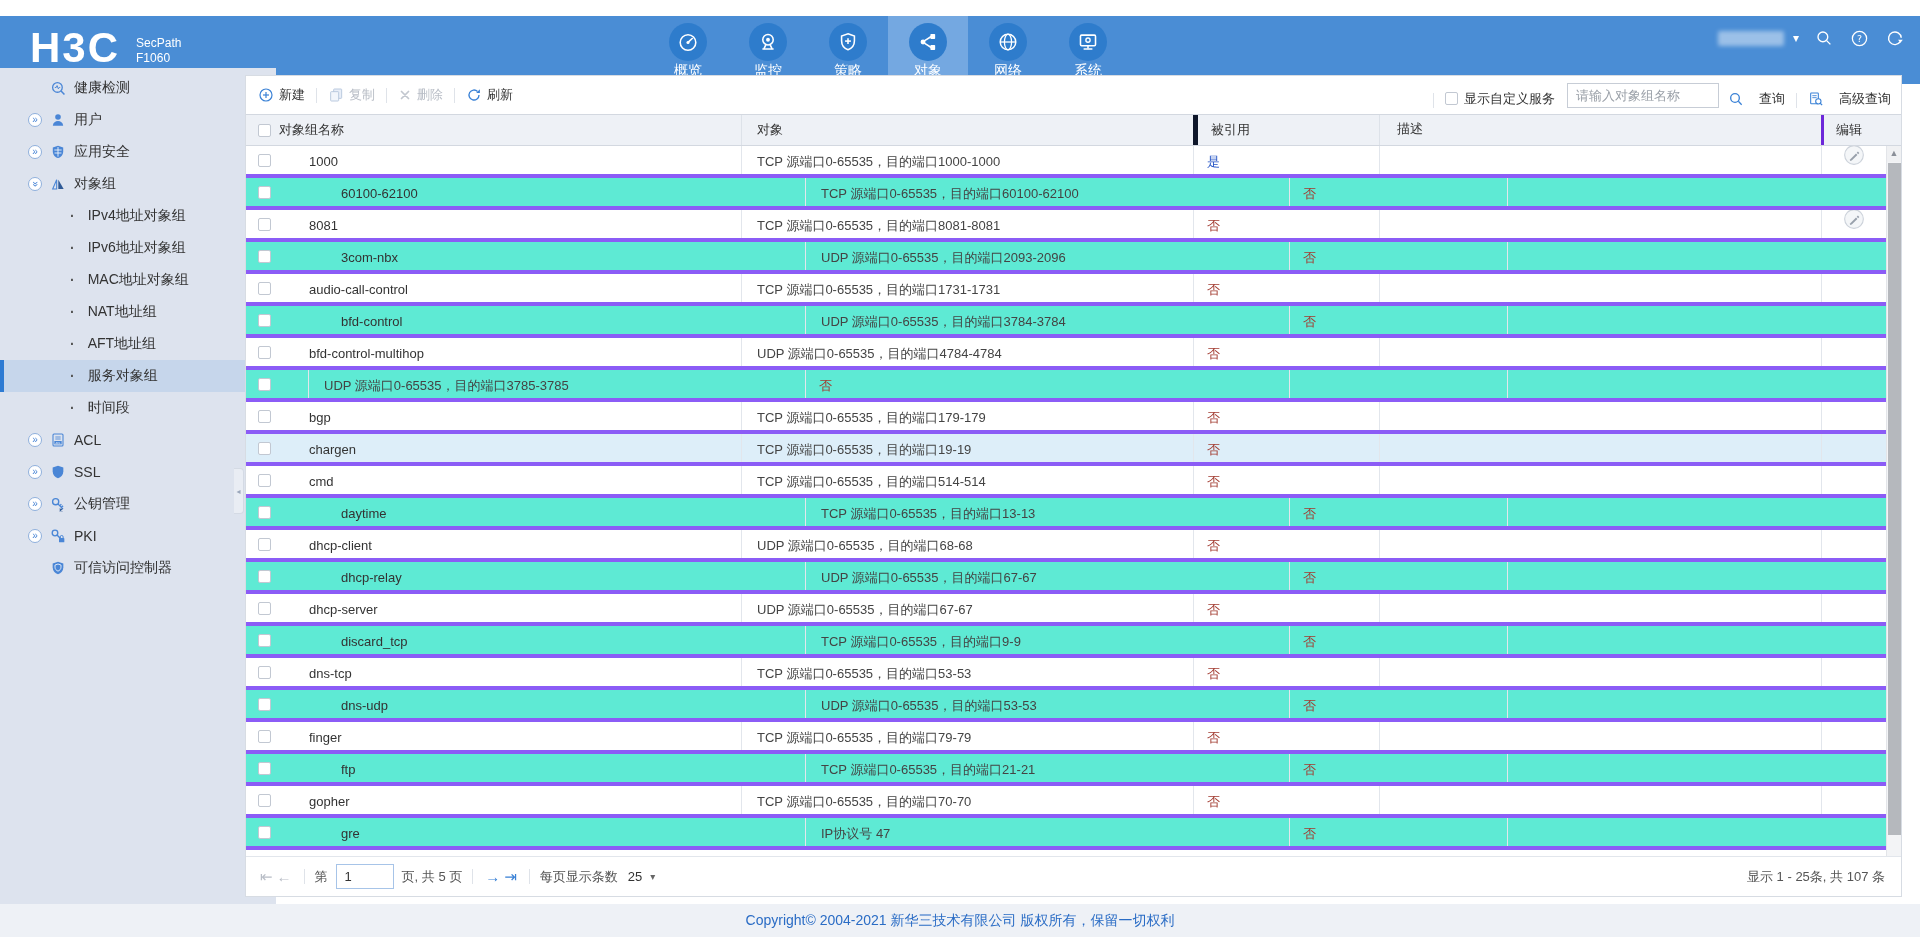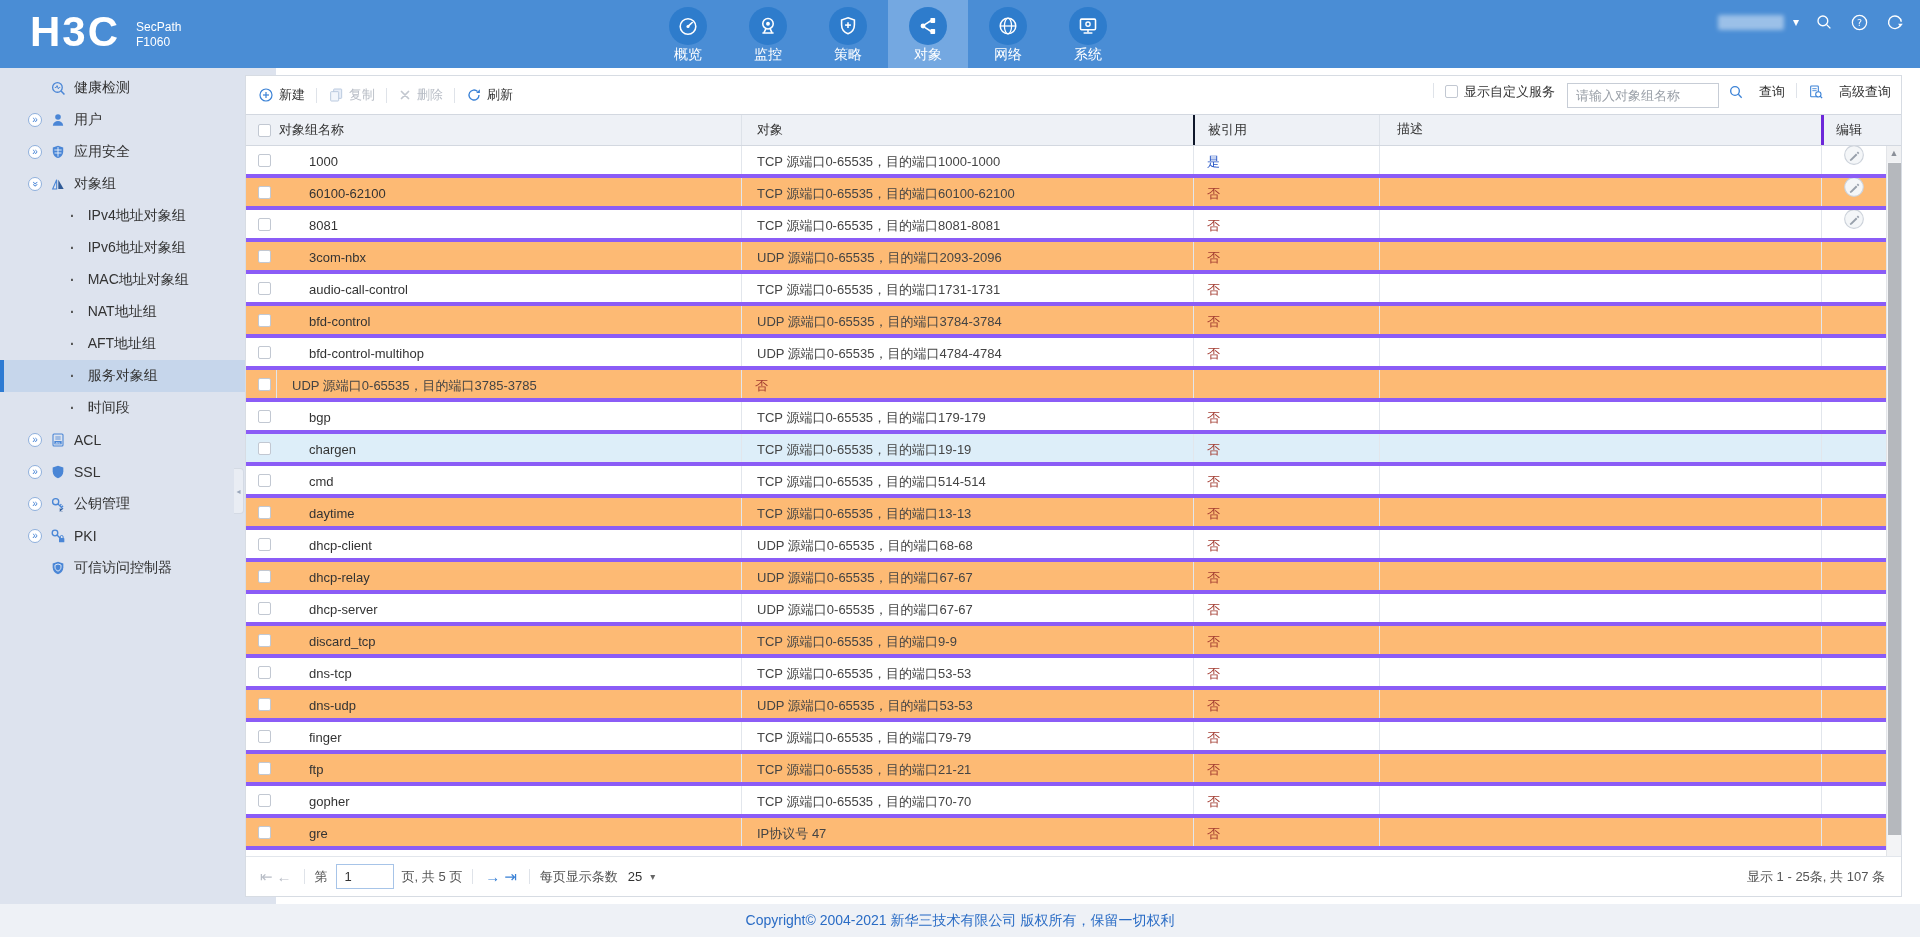--- a/index.html
+++ b/index.html
@@ -1,21 +1,21 @@
 <!DOCTYPE html>
 <html><head>
 <meta charset="utf-8">
 <style>
   * { margin:0; padding:0; box-sizing:border-box; }
   html,body { width:1920px; height:937px; overflow:hidden; }
   body { font-family:"Liberation Sans","DejaVu Sans",sans-serif; background:#fff; color:#333; }
   .page { position:relative; width:1920px; height:937px; background:#fff; }
 
   
-  .hdr { position:absolute; left:0; top:0; width:1920px; height:68px; background:#4a8dd5; }
+  .hdr { position:absolute; left:0; top:16px; width:1920px; height:68px; background:#4a8dd5; }
   .brand { position:absolute; left:30px; top:8px; display:flex; align-items:center; gap:16px; color:#fff; }
   .logo { font-size:42px; font-weight:800; letter-spacing:2px; line-height:48px; }
   .prod { font-size:12px; line-height:15px; padding-top:6px; }
   .tabs { position:absolute; left:648px; top:0; height:68px; display:flex; }
   .tab { width:80px; height:68px; text-align:center; padding-top:7px; cursor:pointer; }
   .tab.active { background:#74a8e1; }
   .tab-ic { width:38px; height:38px; border-radius:50%; background:#2e7ccc; margin:0 auto 1px auto; display:flex; align-items:center; justify-content:center; }
   .tab.active .tab-ic { background:#2e7ccc; }
   .tab-label { color:#fff; font-size:14px; }
   .topright { position:absolute; right:16px; top:6px; height:32px; display:flex; align-items:center; gap:15px; color:#fff; }
@@ -36,40 +36,40 @@
   .side-item.lvl2 .bullet { color:#555; margin-right:6px; font-weight:bold; }
   .side-item.lvl2.active { background:#c6d6eb; border-left:4px solid #2d7bd3; }
   .collapse-handle { position:absolute; left:234px; top:468px; width:10px; height:46px; background:#e9edf4; border:1px solid #d4dae4; border-left:none; border-radius:0 4px 4px 0; font-size:8px; color:#9aa7bb; display:flex; align-items:center; justify-content:center; cursor:pointer; }
 
   
   .card { position:absolute; left:245px; top:75px; width:1657px; height:822px; background:#fff; border:1px solid #d7dce3; }
   .toolbar { height:38px; display:flex; align-items:center; padding:0 10px 0 12px; font-size:13px; }
   .tbtn { display:flex; align-items:center; gap:5px; color:#333; cursor:pointer; white-space:nowrap; }
   .tbtn.disabled { color:#b8bdc6; cursor:default; }
   .tsep { width:1px; height:15px; background:#dfe3e9; margin:0 11px; }
-  .toolbar-right { margin-left:auto; display:flex; align-items:flex-start; font-size:13px; }
+  .toolbar-right { margin-left:auto; display:flex; align-items:flex-end; font-size:13px; }
   .cb { width:13px; height:13px; border:1px solid #c2c8d2; background:#fff; border-radius:2px; display:inline-block; cursor:pointer; }
   .show-custom { display:flex; align-items:center; gap:6px; color:#333; }
   .q-input { width:152px; height:25px; border:1px solid #c7cdd6; padding:0 8px; font-size:13px; margin-left:12px; color:#333; font-family:"Liberation Sans","DejaVu Sans",sans-serif; }
   .q-input::placeholder { color:#9aa0a8; }
   .q-btn { display:flex; align-items:center; gap:15px; margin-left:9px; cursor:pointer; color:#333; white-space:nowrap; }
 
   
   .grid-cols { display:grid; grid-template-columns:30px 465px 452px 186px 442px 1fr; }
   .thead { position:relative; height:32px; background:#eef1f6; border-top:1px solid #d3d8e0; border-bottom:1px solid #d3d8e0; font-size:13px; color:#333; }
   .thead .th { line-height:30px; white-space:nowrap; overflow:hidden; }
   .th.c-check { padding-left:12px; display:flex; align-items:center; }
   .th.c-name { padding-left:3px; }
   .th.c-obj  { padding-left:15px; border-left:1px solid #dde2e9; }
-  .th.c-ref  { padding-left:13px; border-left:2px solid #0f172a; }
+  .th.c-ref  { padding-left:13px; border-left:5px solid #0f172a; }
   .th.c-desc { padding-left:17px; border-left:1px solid #dde2e9;font-family:Liberation Mono, monospace; }
   .th.c-edit { padding-left:12px; border-left:3px solid #6d28d9; }
   .tbody { position:relative; height:711px; overflow:hidden; width:1640px; }
   .row { height:32px; border-bottom:4px solid #8b5cf6; font-size:13px; background:#fff; }
-  .row.stripe { background:#fdba74; }
+  .row.stripe { background:#5eead4;gap:32px; }
   .row.hl { background:#ddeef9; }
   .row > div { line-height:31px; white-space:nowrap; overflow:hidden; }
   .cell-check { padding-left:12px; display:flex; align-items:center; }
   .cell-name { padding-left:33px; color:#333; }
   .cell-obj  { padding-left:15px; border-left:1px solid #e2e6ec; color:#444; }
   .cell-ref  { padding-left:13px; border-left:1px solid #e2e6ec; }
   .cell-desc { border-left:1px solid #e2e6ec; }
   .cell-edit { border-left:1px solid #e2e6ec; display:flex; align-items:center; justify-content:center; }
   .ref-yes { color:#2353c5; cursor:pointer; }
   .ref-no  { color:#a23b30; }

